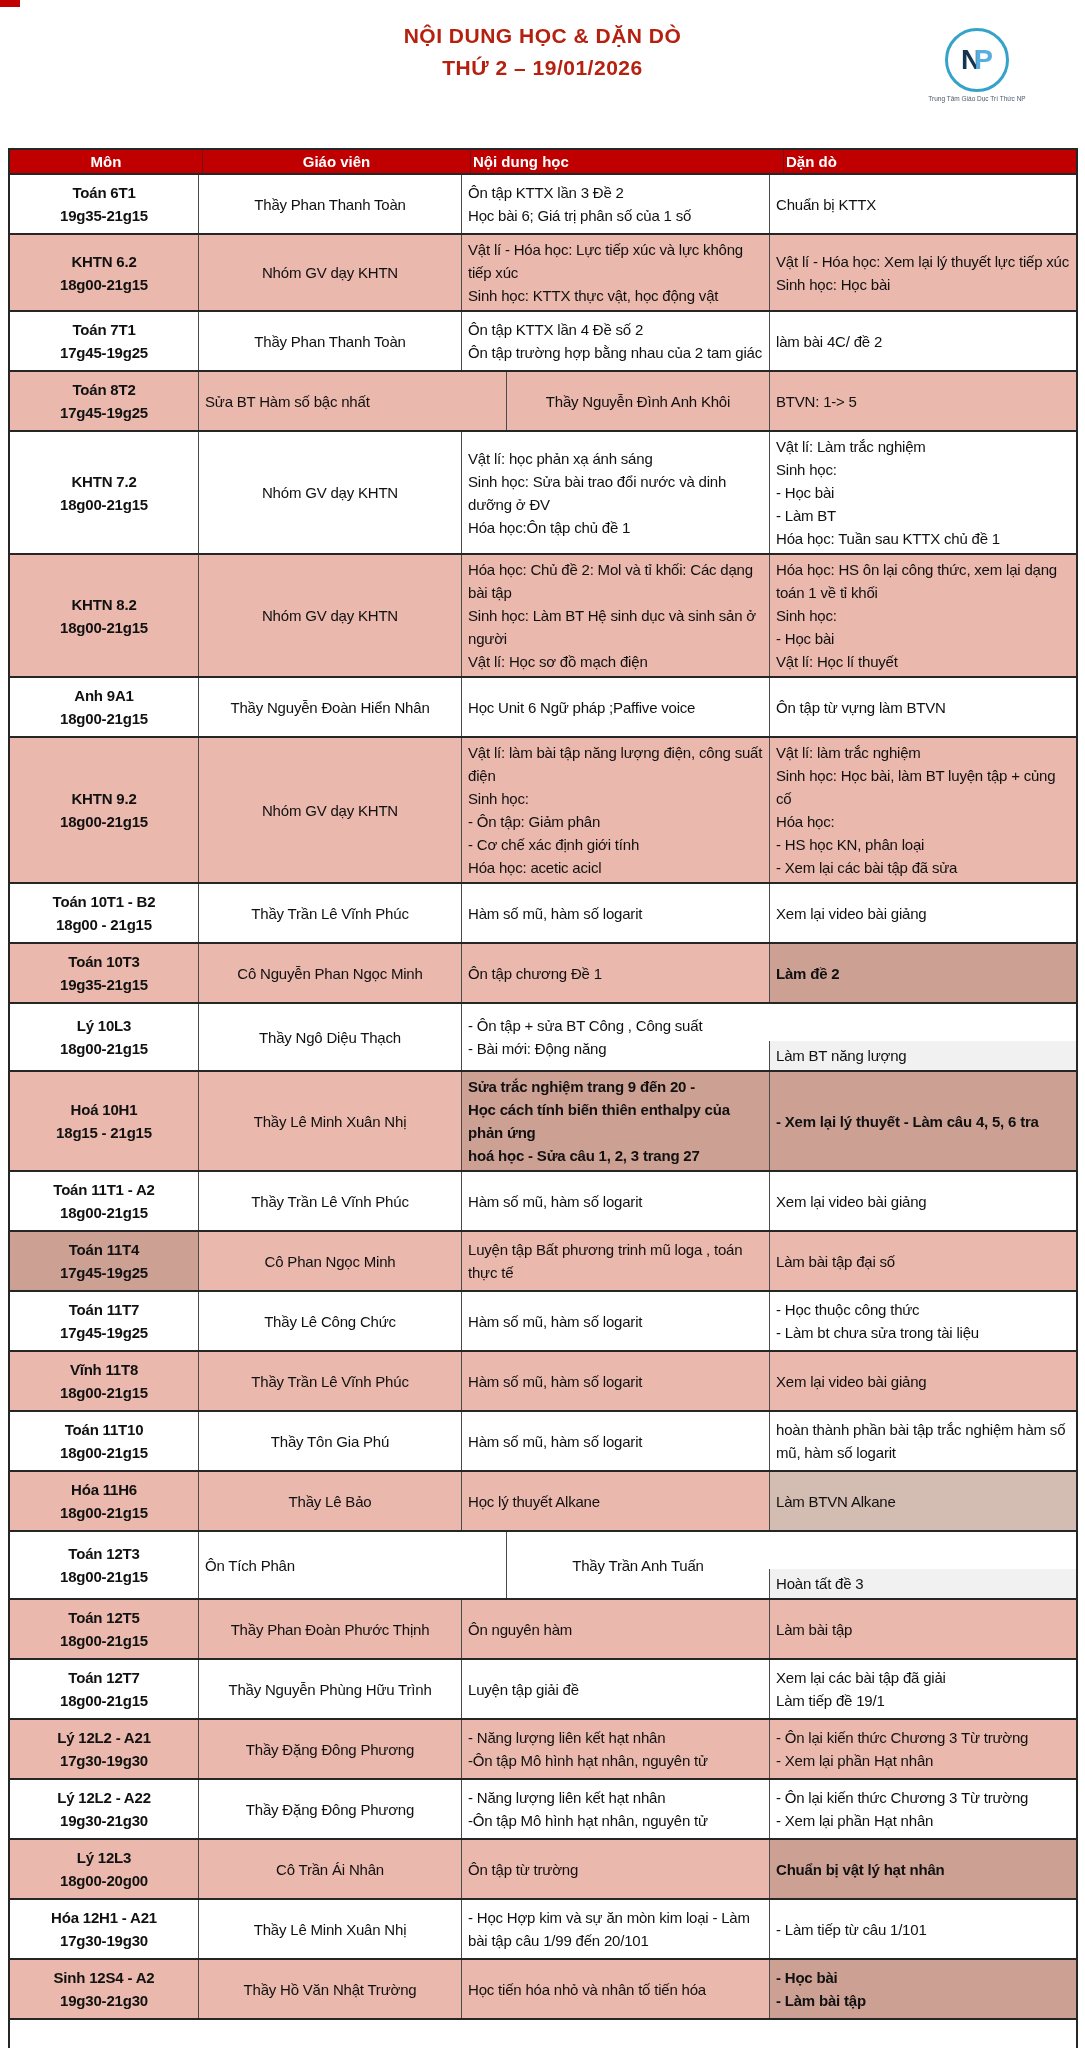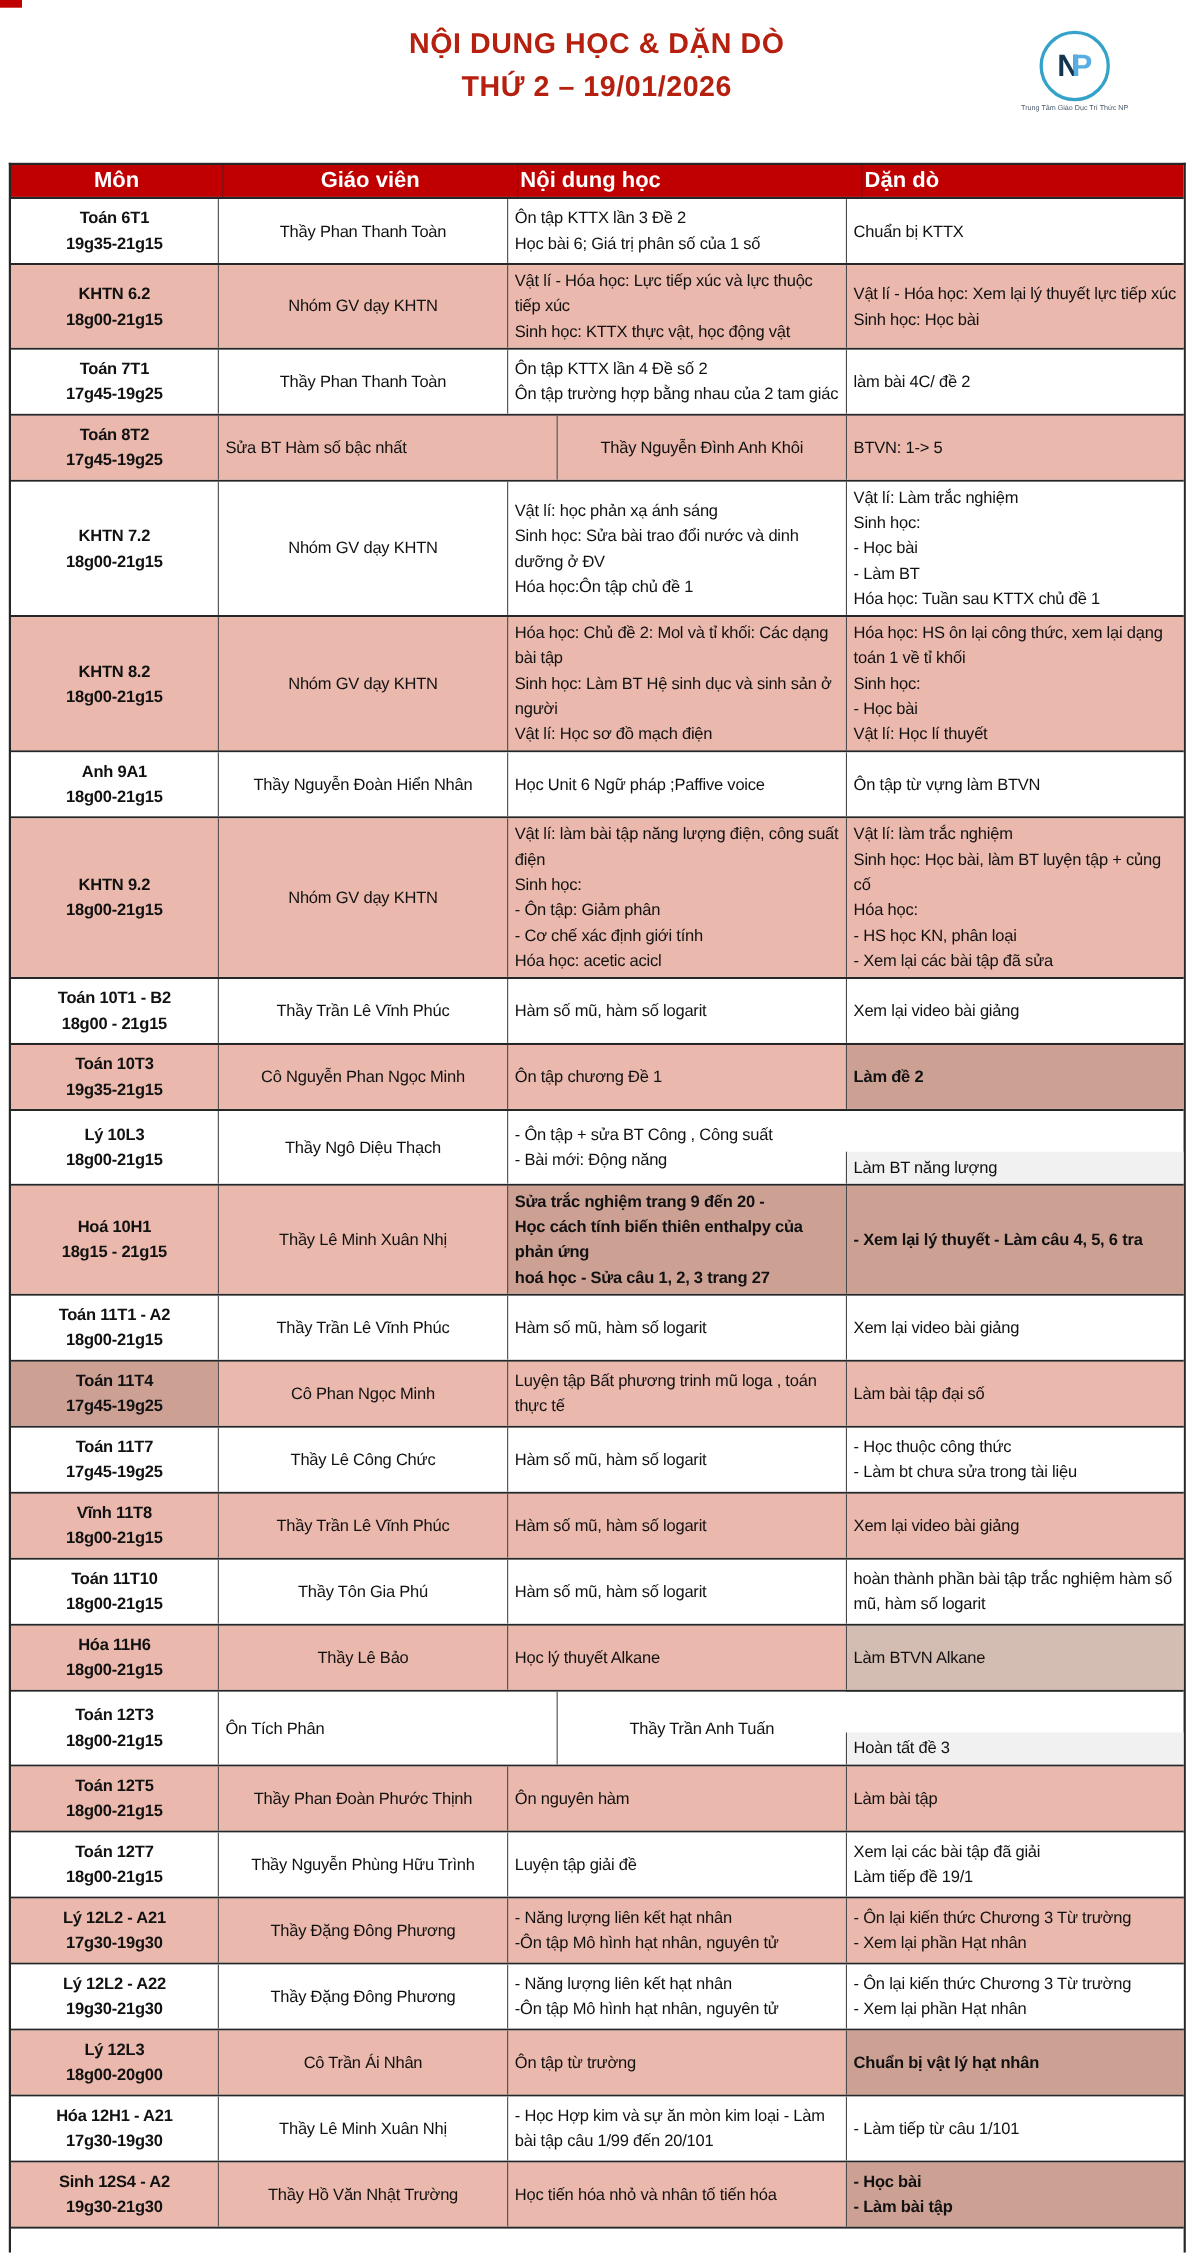--- a/index.html
+++ b/index.html
@@ -3,31 +3,31 @@
 <meta charset="utf-8">
 <style>
   html,body{margin:0;padding:0;background:#ffffff;}
   body{width:1085px;font-family:"Liberation Sans","DejaVu Sans",sans-serif;color:#111;}
   .page{position:relative;width:1085px;height:2048px;background:#fff;overflow:hidden;}
   .top-strip{position:absolute;left:0;top:0;width:20px;height:7px;background:var(--header_bg);}
 
   
   .hdr{position:relative;height:140px;padding-top:8px;}
   .titles{text-align:center;margin-top:12px;}
-  .title-line{font-size:26px;font-weight:bold;color:var(--title_red);line-height:1.5;letter-spacing:.5px;}
+  .title-line{font-size:21px;font-weight:bold;color:var(--title_red);line-height:1.5;letter-spacing:.5px;}
   .logo{position:absolute;right:48px;top:28px;width:120px;text-align:center;}
   .logo-circle{width:58px;height:58px;border:3px solid var(--logo_teal);border-radius:50%;
     margin:0 auto;display:flex;align-items:center;justify-content:center;background:#fff;}
   .np-n{font-size:28px;font-weight:bold;color:var(--logo_navy);}
   .np-p{font-size:28px;font-weight:bold;color:var(--logo_blue);margin-left:-7px;}
   .logo-sub{font-size:6.5px;color:#4a5a6a;margin-top:3px;white-space:nowrap;}
 
   
   .tbl{margin:0 7px 0 8px;border:2px solid #262626;border-bottom:none;}
-  .thead{display:flex;background:var(--header_bg);color:#fff;font-weight:bold;font-size:20px;align-items:flex-end;}
+  .thead{display:flex;background:var(--header_bg);color:#fff;font-weight:bold;font-size:15px;align-items:flex-end;}
   .th{padding:3px 2px;text-align:center;border-left:1px solid #7a1010;}
   .th:first-child{border-left:none;}
   .row{display:flex;border-top:2px solid #262626;min-height:58px;}
   .cell{padding:3px 6px;font-size:15px;line-height:23px;letter-spacing:-.2px;
     display:flex;flex-direction:column;justify-content:center;border-left:1px solid #4a4a4a;box-sizing:border-box;}
   .cell:first-child{border-left:none;}
   .c-subject{width:188px;text-align:center;font-weight:bold;}
   .c-teacher{width:263px;text-align:center;}
   .c-content{width:308px;text-align:left;}
   .c-notes{flex:1;text-align:left;min-width:0;}
@@ -86,21 +86,21 @@
         </div>
         <div class="row">
           <div class="cell c-subject bg-pink">
             <div>KHTN 6.2</div>
             <div>18g00-21g15</div>
           </div>
           <div class="cell c-teacher bg-pink">
             <div>Nhóm GV dạy KHTN</div>
           </div>
           <div class="cell c-content bg-pink">
-            <div>Vật lí - Hóa học: Lực tiếp xúc và lực thuộc tiếp xúc</div>
+            <div>Vật lí - Hóa học: Lực tiếp xúc và lực không tiếp xúc</div>
             <div>Sinh học: KTTX thực vật, học động vật</div>
           </div>
           <div class="cell c-notes bg-pink">
             <div>Vật lí - Hóa học: Xem lại lý thuyết lực tiếp xúc</div>
             <div>Sinh học: Học bài</div>
           </div>
         </div>
         <div class="row">
           <div class="cell c-subject bg-white">
             <div>Toán 7T1</div>

